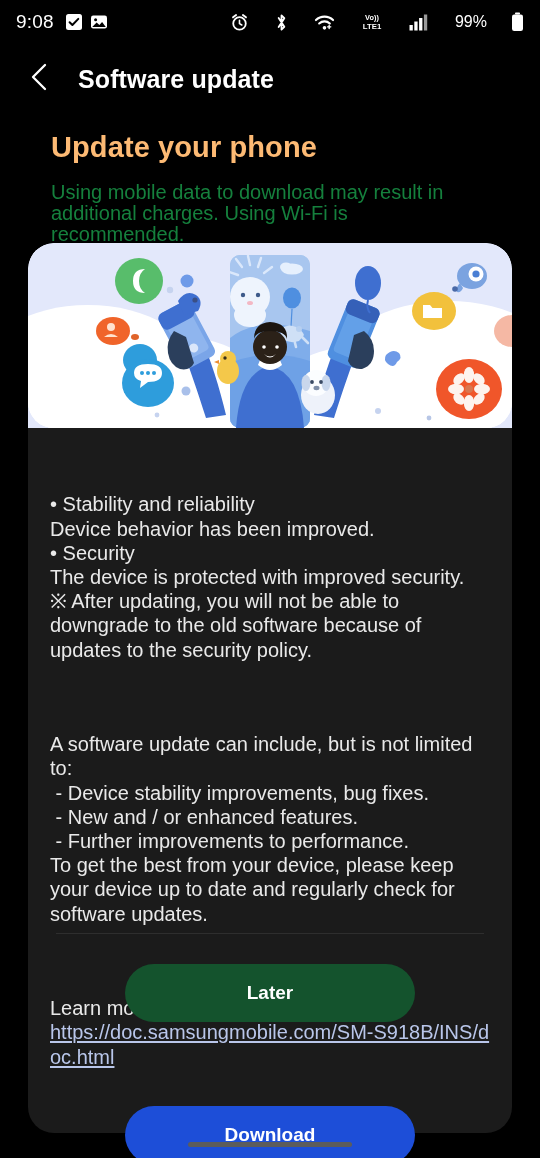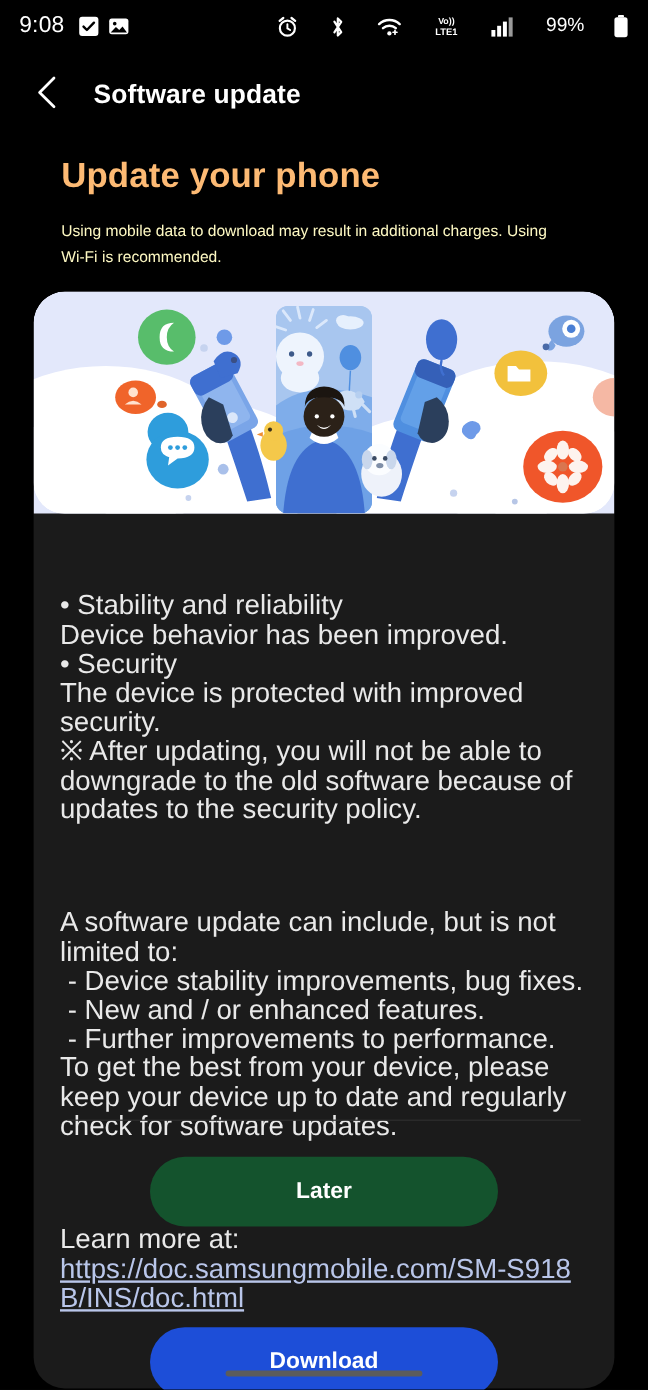--- a/index.html
+++ b/index.html
@@ -27,51 +27,51 @@
   .actionbar{
     position:absolute; top:48px; left:0; width:540px; height:62px;
     display:flex; align-items:center;
   }
   .back-btn{
     width:52px; height:52px; margin-left:14px;
     display:flex; align-items:center; justify-content:center;
     cursor:pointer;
   }
   .ab-title{
-    color:#fff; font-size:22px; font-weight:700; margin-left:12px;
+    color:#fff; font-size:25px; font-weight:700; margin-left:12px;
     letter-spacing:.1px;
   }
 
   
   .page-title{
     position:absolute; top:131px; left:51px;
     font-size:29px; font-weight:700; color:#fdba74; letter-spacing:.1px;
   }
   .page-sub{
     position:absolute; top:182px; left:51px; width:420px;
-    font-size:13px; line-height:21px; color:#fef9c3;
+    font-size:20px; line-height:21px; color:#15803d;
   }
 
   
   .card{
     position:absolute; top:243px; left:28px; width:484px;
     background:#1b1b1b;
     border-radius:26px;
     overflow:hidden;
   }
   .illus{
     position:relative; width:484px; height:185px;
     background:#e3e8fb; overflow:hidden;
     border-top-left-radius:26px; border-top-right-radius:26px;
   }
   .illus svg{ display:block; width:484px; height:185px; }
 
   .card-body{
     padding:16px 22px 16px 22px;
-    color:#e9e9e9; font-size:23px; line-height:24.2px;
+    color:#e9e9e9; font-size:20px; line-height:24.2px;
     white-space:pre-wrap;
   }
   .para{ margin:0 0 22px 0; }
   .para:last-child{ margin-bottom:0; }
   .link{
     color:#b9c6ea; text-decoration:underline;
     text-underline-offset:2px; word-break:break-all; cursor:pointer;
   }
 
   

